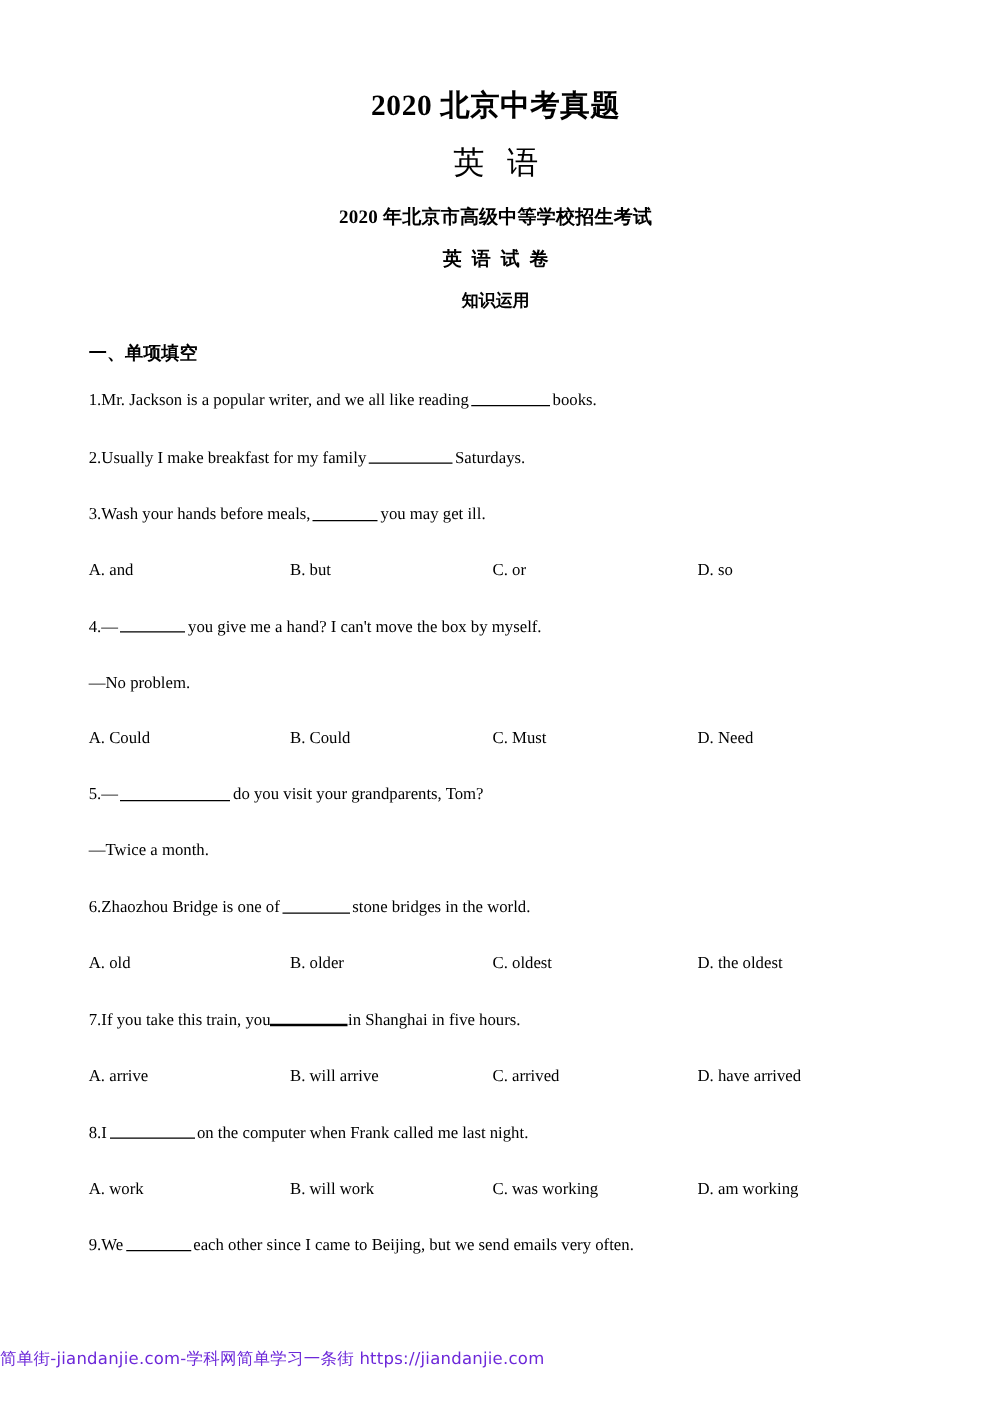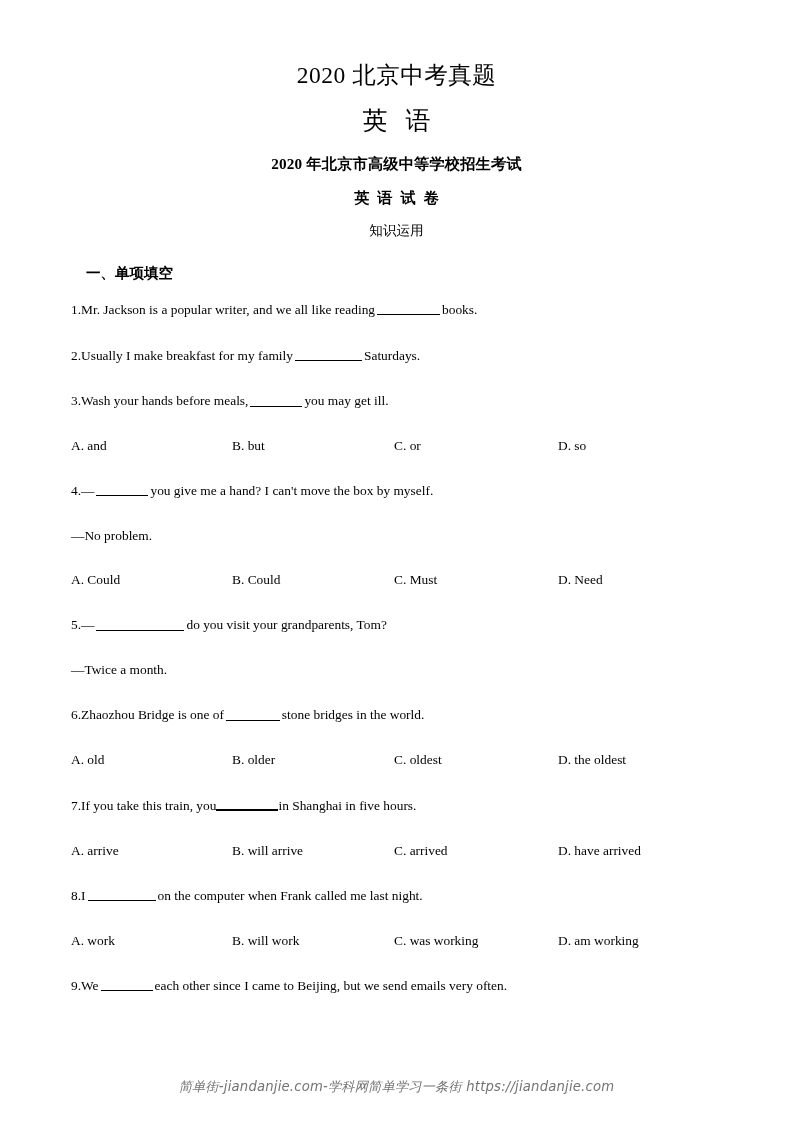--- a/index.html
+++ b/index.html
@@ -23,24 +23,24 @@
     padding: 0 60px;
   }
 
   
   .doc-header {
     text-align: center;
     padding-top: 56px;
   }
   .title-main {
     font-size: 23.5px;
-    font-weight: normal;
+    font-weight: bold;
     line-height: 1.0;
     letter-spacing: 0.5px;
-    margin: 8px 0 20px 0;
+    margin: 18px 0 20px 0;
   }
   .title-subject {
     font-size: 25px;
     font-weight: normal;
     line-height: 1.0;
     margin: 0 0 23px 0;
   }
   .title-subject .gap { display: inline-block; width: 18px; }
   .title-exam {
     font-size: 15.2px;
@@ -51,29 +51,29 @@
   }
   .title-paper {
     font-size: 15.2px;
     font-weight: bold;
     line-height: 1.0;
     margin: 0 0 19px 0;
   }
   .title-paper .ch { display: inline-block; margin: 0 4px; }
   .title-part {
     font-size: 13.6px;
-    font-weight: normal;
+    font-weight: bold;
     line-height: 1.0;
     margin: 0 0 0 0;
   }
 
   
   .section-heading {
     margin-top: 28px;
-    margin-left: 26px;
+    margin-left: 11px;
     font-size: 14.5px;
     font-weight: bold;
     line-height: 1.0;
   }
 
   
   .q-list {
     margin-top: 22px;
     margin-left: 11px;
   }
@@ -119,27 +119,26 @@
 
   
   .q-block.extra-gap > .q-stem:first-child { margin-top: 12px; }
 
   
   .footer {
     position: absolute;
     left: 0;
     right: 0;
     bottom: 26px;
-    text-align: center;
+    text-align: left;
     font-family: "DejaVu Sans", "Liberation Sans", sans-serif;
     font-size: 13.2px;
-    color: #737373;
+    color: #6d28d9;
     letter-spacing: 0.2px;
     white-space: nowrap;
-    font-style: italic;
   }
 </style>
 </head>
 <body>
 
 <div class="page">
 
   <div class="doc-header">
     <div class="title-main">2020 北京中考真题</div>
     <div class="title-subject"><span>英</span><span class="gap"></span><span>语</span></div>

